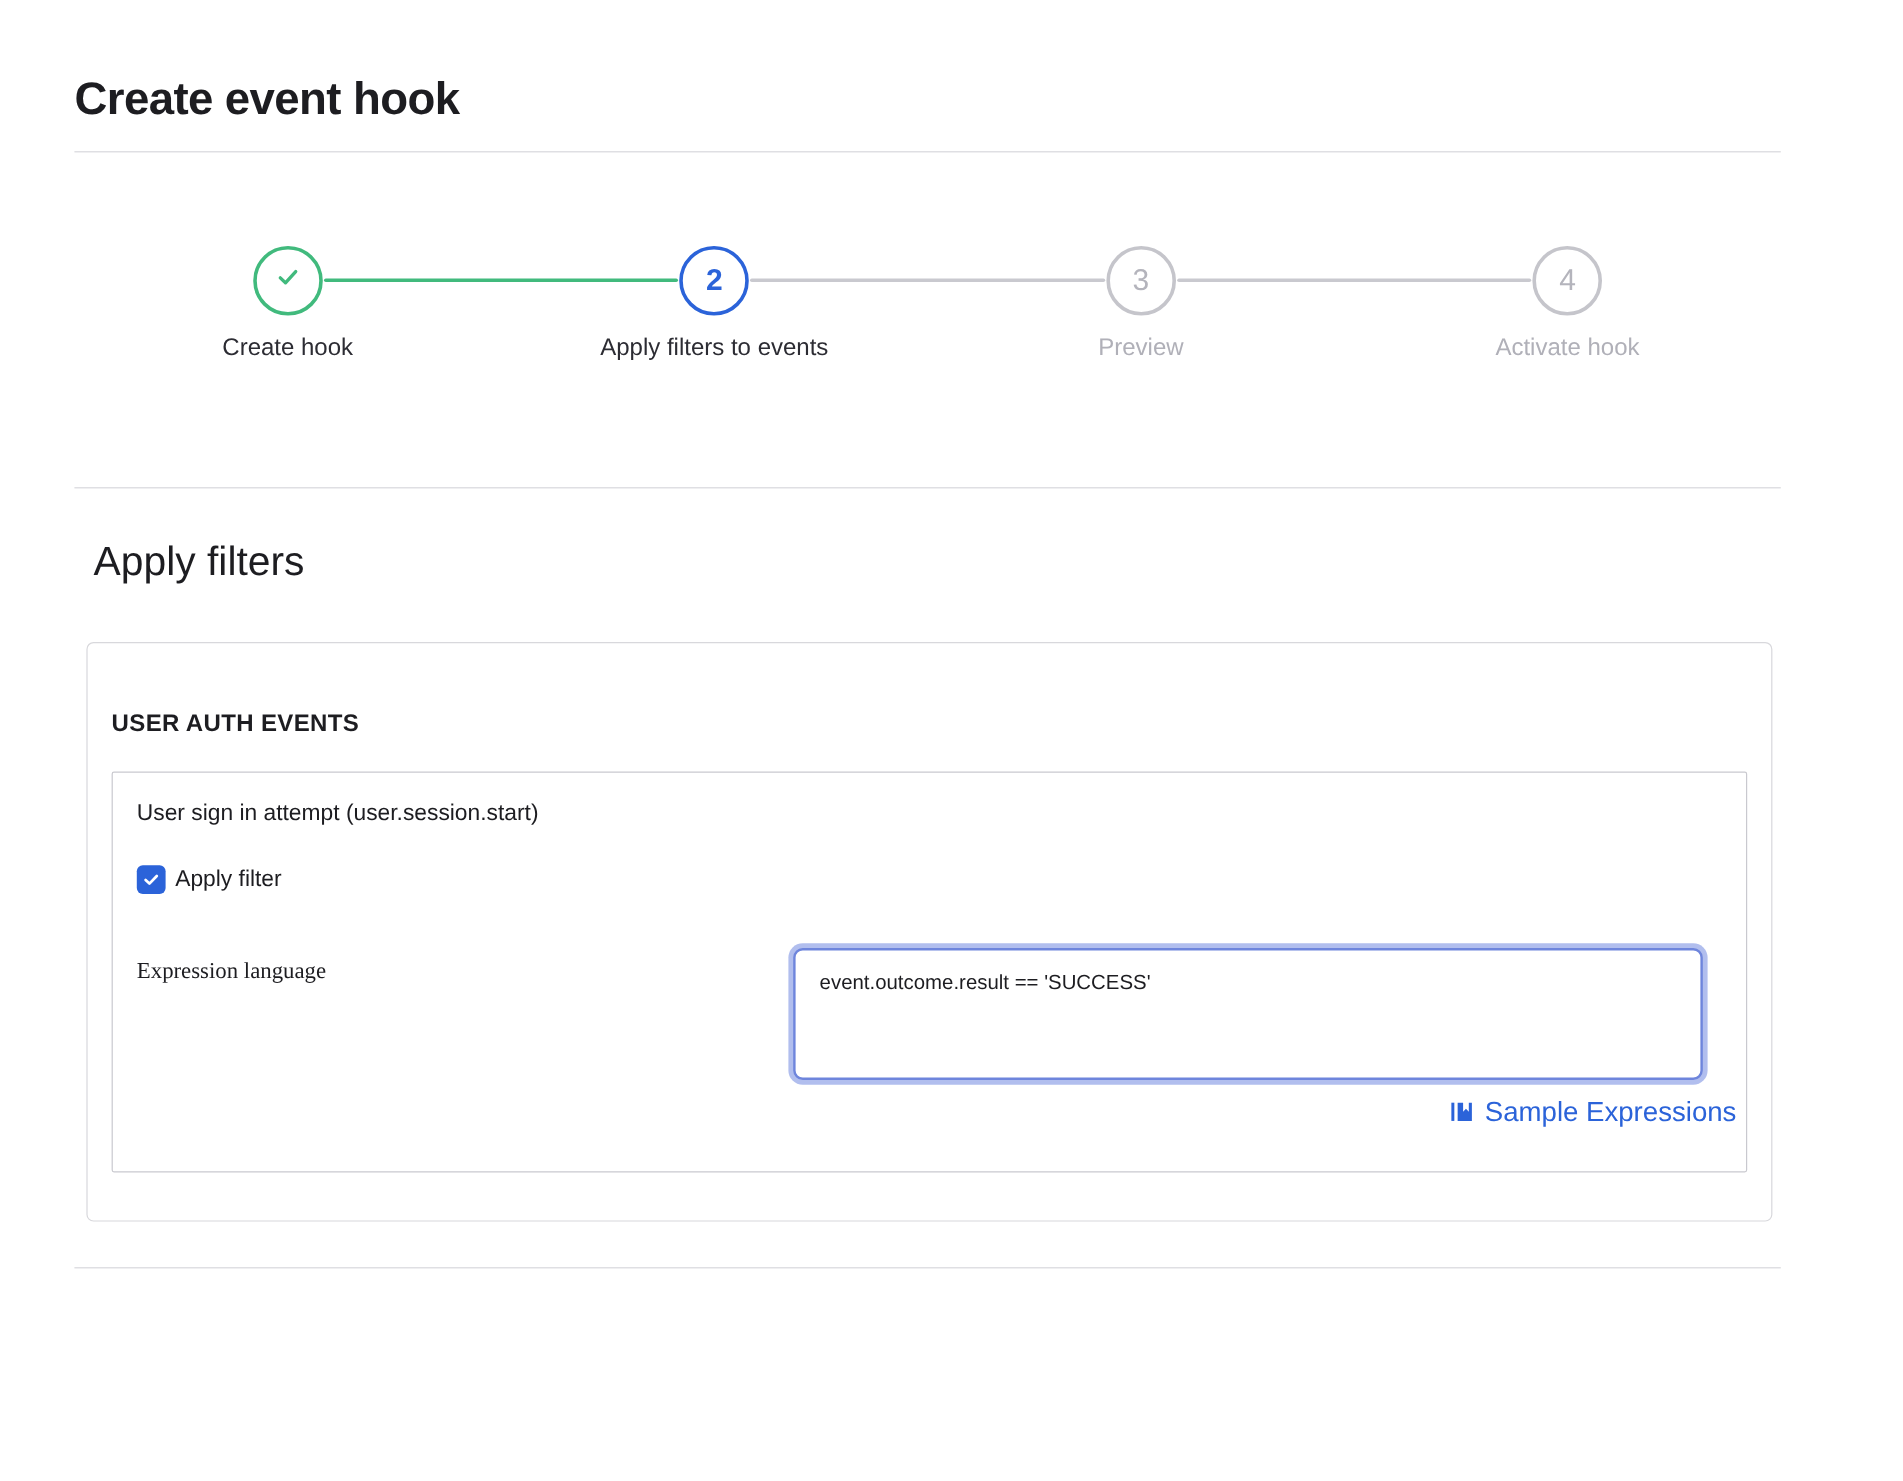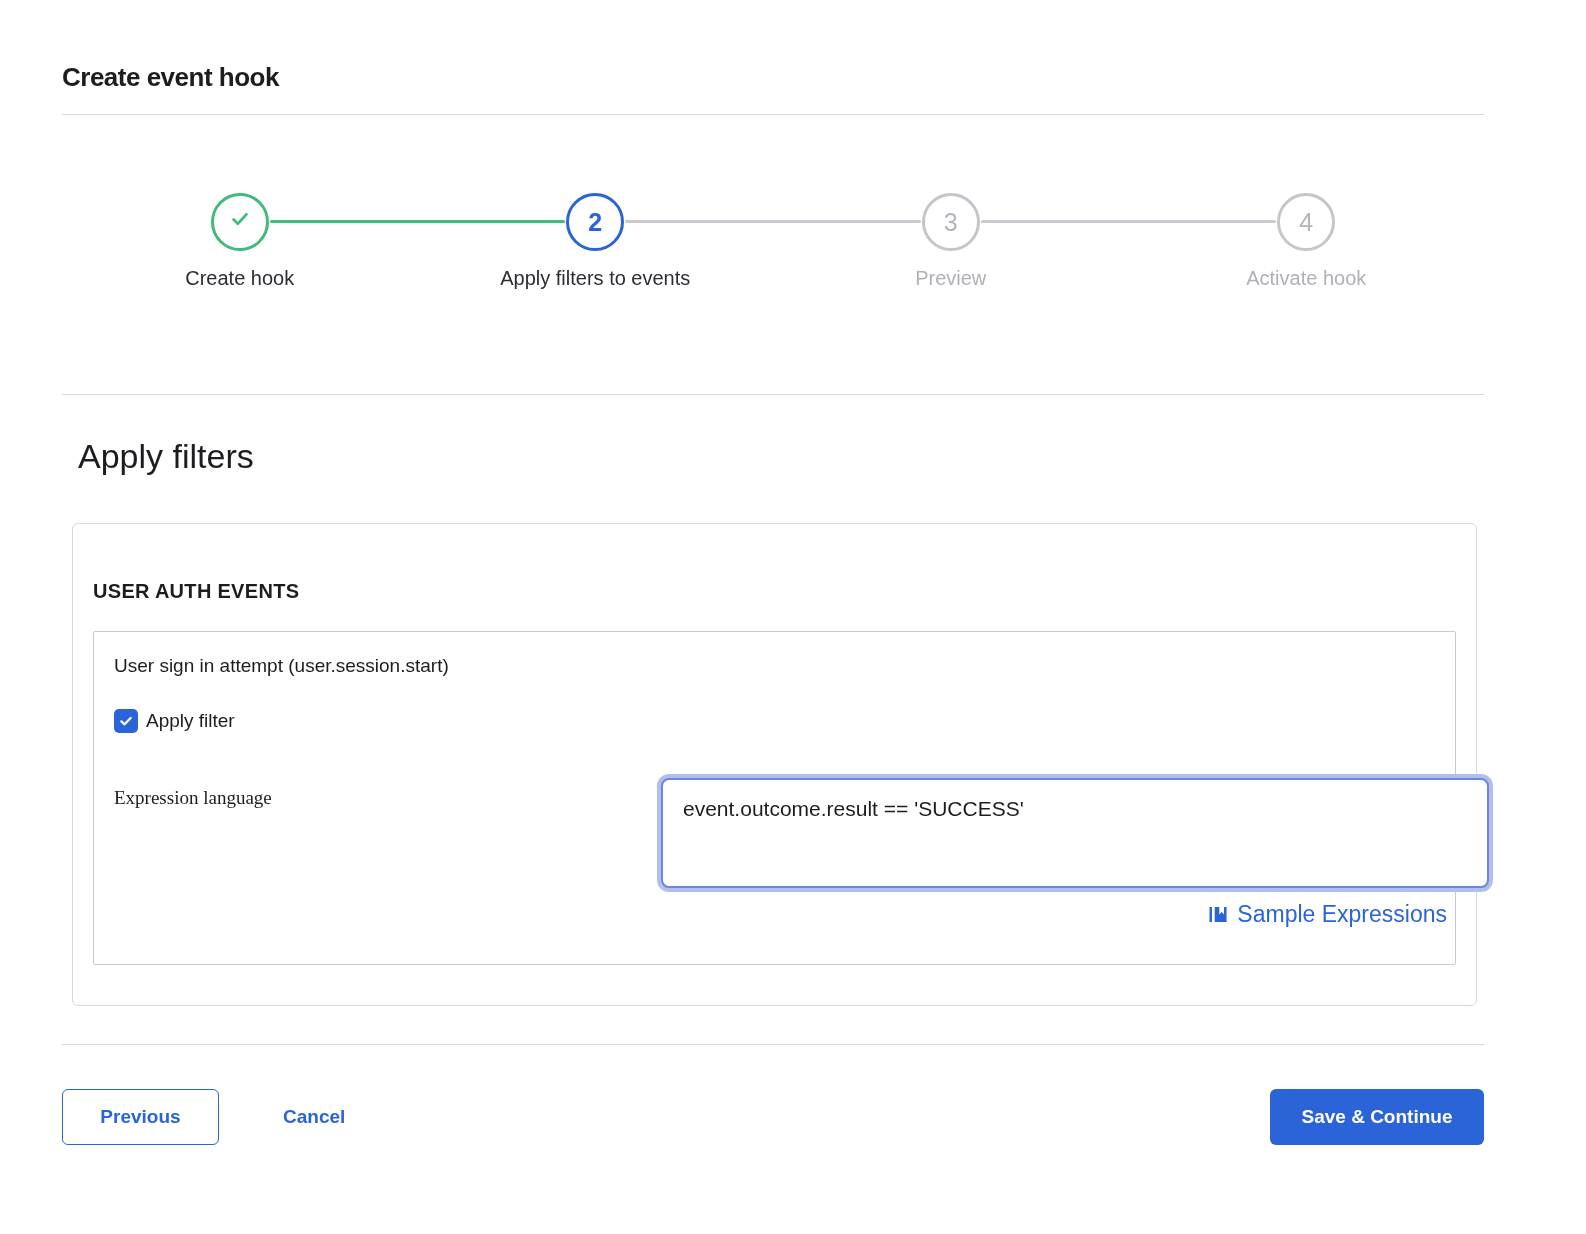--- a/index.html
+++ b/index.html
@@ -5,21 +5,21 @@
   * { box-sizing: border-box; margin: 0; padding: 0; }
   html, body {
     background: #ffffff;
     font-family: "Liberation Sans", "DejaVu Sans", sans-serif;
     color: #1d1d21;
   }
   body { width: 1586px; height: 1234px; position: relative; overflow: hidden; }
   .page { margin-left: 62px; width: 1422px; padding-top: 62px; }
 
   h1.page-title {
-    font-size: 26px;
+    font-size: 38px;
     font-weight: 700;
     letter-spacing: -0.5px;
     color: #1d1d21;
   }
   .divider {
     border: none;
     border-top: 1px solid #d8d8dc;
     height: 0;
   }
   .divider-1 { margin-top: 21px; }
@@ -123,28 +123,28 @@
   .checkbox-label { font-size: 19px; color: #1d1d21; }
 
   .expression-row {
     margin-top: 45px;
     display: flex;
     align-items: flex-start;
   }
   .expr-label { flex: 1; font-size: 19px; color: #1d1d21; padding-top: 9px; font-family: Liberation Serif, serif; }
   .expr-field { width: 788px; }
   .expr-textarea {
-    width: 828px;
+    width: 758px;
     height: 110px;
     border: 2px solid #6e85dc;
     border-radius: 8px;
     box-shadow: 0 0 0 4px #b1beee;
     padding: 17px 20px;
     font-family: "Liberation Sans", "DejaVu Sans", sans-serif;
-    font-size: 21px;
+    font-size: 17px;
     color: #1d1d21;
     resize: none;
     outline: none;
     display: block;
     margin-left: 2px;
   }
   .sample-link {
     margin-top: 13px;
     display: flex;
     justify-content: flex-end;
@@ -274,19 +274,14 @@
             </span>
             <span>Sample Expressions</span>
           </a>
         </div>
       </div>
     </div>
   </div>
 
   <hr class="divider divider-3">
 
-  <div class="footer">
-    <button class="btn-outline">Previous</button>
-    <button class="btn-text">Cancel</button>
-    <button class="btn-primary">Save &amp; Continue</button>
-  </div>
 
 </div>
 
 </body></html>

